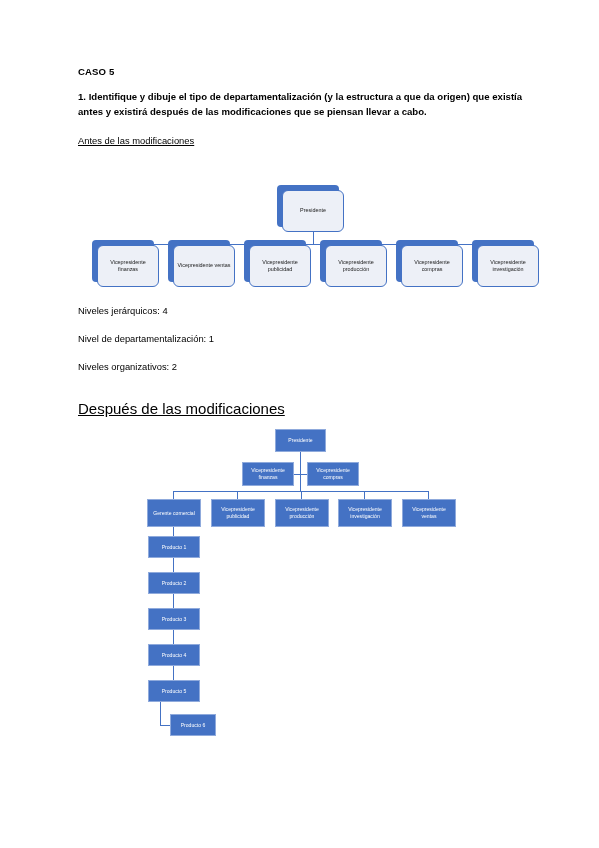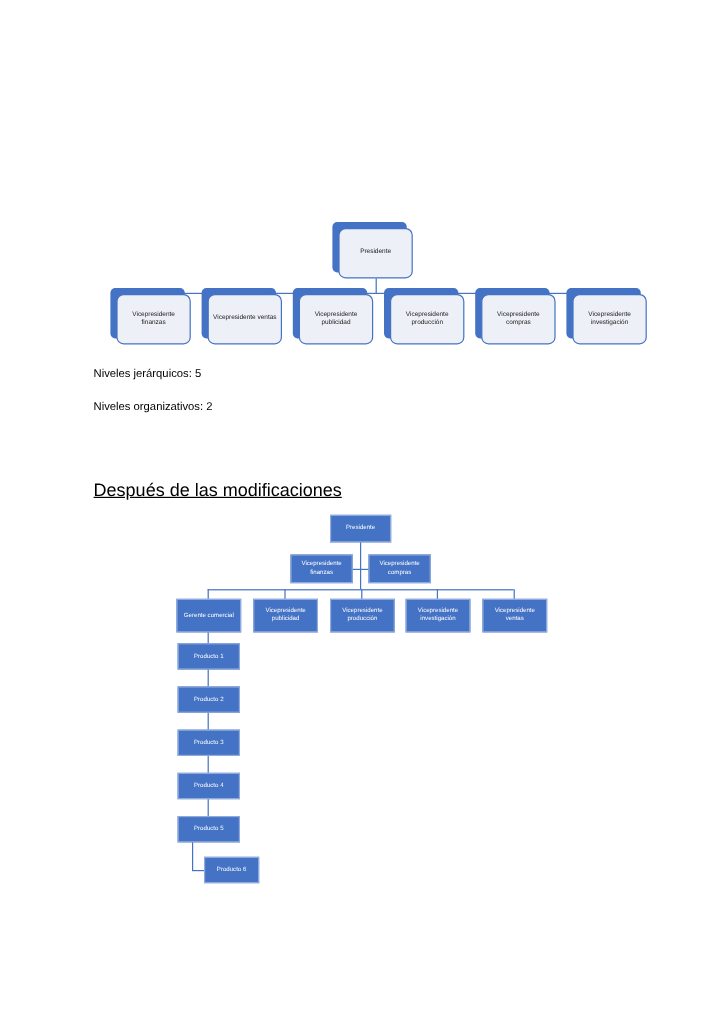--- a/index.html
+++ b/index.html
@@ -130,20 +130,25 @@
     position: absolute;
     background: #4472C4;
     width: 1px;
   }
 </style>
 </head>
 <body>
 
 <div class="page">
 
+  <div class="doc-text">
+    <p class="ttl">CASO 5</p>
+    <p class="para">1. Identifique y dibuje el tipo de departamentalización (y la estructura a que da origen) que existía antes y existirá después de las modificaciones que se piensan llevar a cabo.</p>
+    <p class="sect-head">Antes de las modificaciones</p>
+  </div>
 
   <div class="chart" style="left:0; top:0; width:599px; height:848px;">
 
     <div class="sbox" style="left:277px; top:185px; width:62px; height:42px;">
       <div class="back"></div>
       <div class="front">Presidente</div>
     </div>
 
     <div class="ln-v" style="left:313px; top:232px; height:13px;"></div>
 
@@ -176,21 +181,22 @@
       <div class="back"></div>
       <div class="front">Vicepresidente compras</div>
     </div>
     <div class="sbox" style="left:472px; top:240px; width:62px; height:42px;">
       <div class="back"></div>
       <div class="front">Vicepresidente investigación</div>
     </div>
   </div>
 
   <div class="levels">
-    <p class="lv">Niveles jerárquicos: 5</p>
+    <p class="lv">Niveles jerárquicos: 4</p>
+    <p class="lv">Nivel de departamentalización: 1</p>
     <p class="lv">Niveles organizativos: 2</p>
   </div>
 
   <div class="sect-head2">Después de las modificaciones</div>
 
   <div class="chart" style="left:0; top:0; width:599px; height:848px;">
 
     <div class="fbox" style="left:275px; top:429px; width:51px; height:23px;">Presidente</div>
 
     <div class="ln-v" style="left:300px; top:452px; height:39px;"></div>

